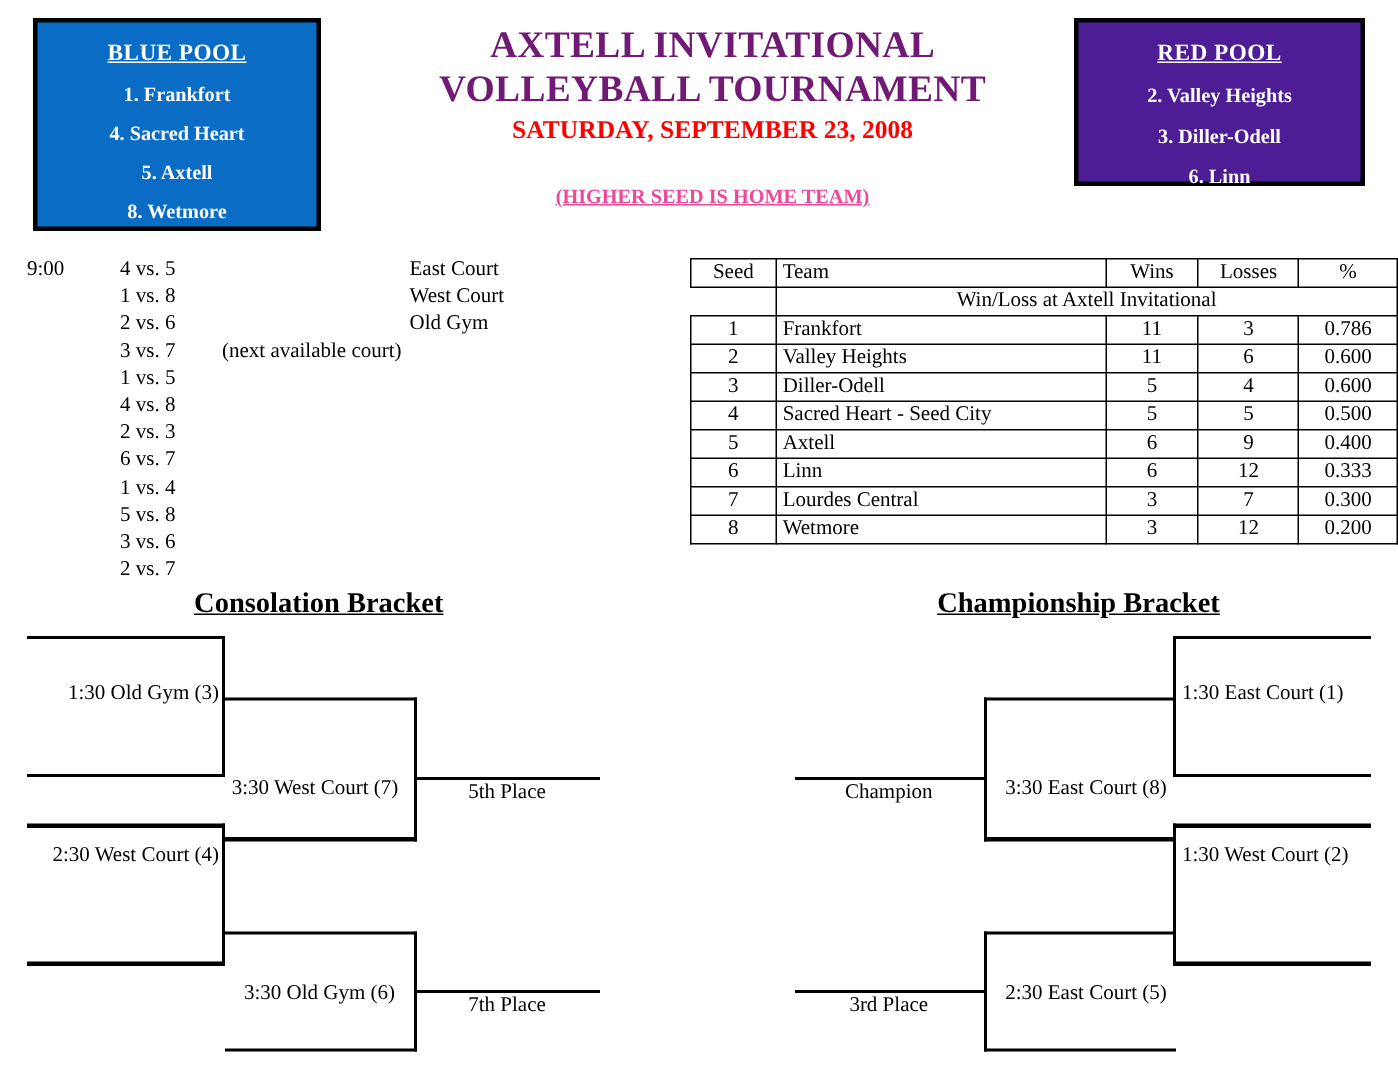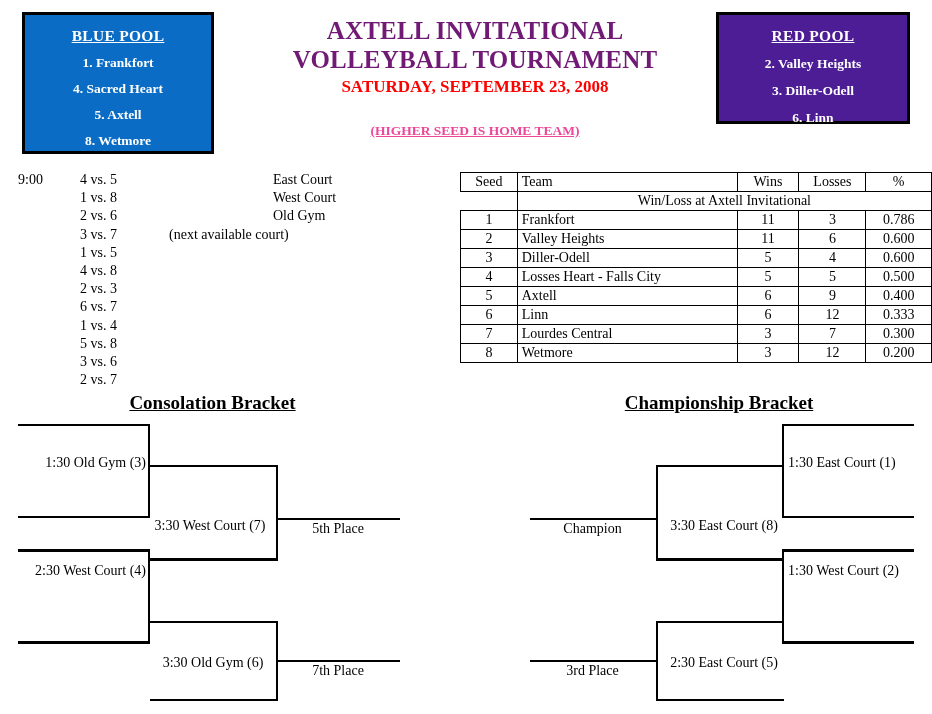--- a/index.html
+++ b/index.html
@@ -66,21 +66,21 @@
 
   
   #schedule { left: 0px; top: 172px; width: 450px; }
   .sched-row {
     position: relative;
     height: 18.2px;
     font-size: 14px;
   }
   .sched-time   { position: absolute; left: 18px; width: 54px; }
   .sched-match  { position: absolute; left: 80px; width: 62px; }
-  .sched-note   { position: absolute; left: 148px; width: 180px; margin-left: 21px; }
+  .sched-note   { position: absolute; left: 148px; width: 180px; }
   .sched-court  { position: absolute; left: 273px; width: 160px; }
 
   
   #standings {
     left: 460px; top: 172px;
     border-collapse: collapse;
     font-size: 14px;
   }
   #standings td, #standings th {
     border: 1.6px solid #000;
@@ -250,21 +250,21 @@
   </tr>
   <tr>
     <td class="c-seed">3</td>
     <td class="c-team">Diller-Odell</td>
     <td class="c-wins">5</td>
     <td class="c-loss">4</td>
     <td class="c-pct">0.600</td>
   </tr>
   <tr>
     <td class="c-seed">4</td>
-    <td class="c-team">Losses Heart - Falls City</td>
+    <td class="c-team">Sacred Heart - Seed City</td>
     <td class="c-wins">5</td>
     <td class="c-loss">5</td>
     <td class="c-pct">0.500</td>
   </tr>
   <tr>
     <td class="c-seed">5</td>
     <td class="c-team">Axtell</td>
     <td class="c-wins">6</td>
     <td class="c-loss">9</td>
     <td class="c-pct">0.400</td>

